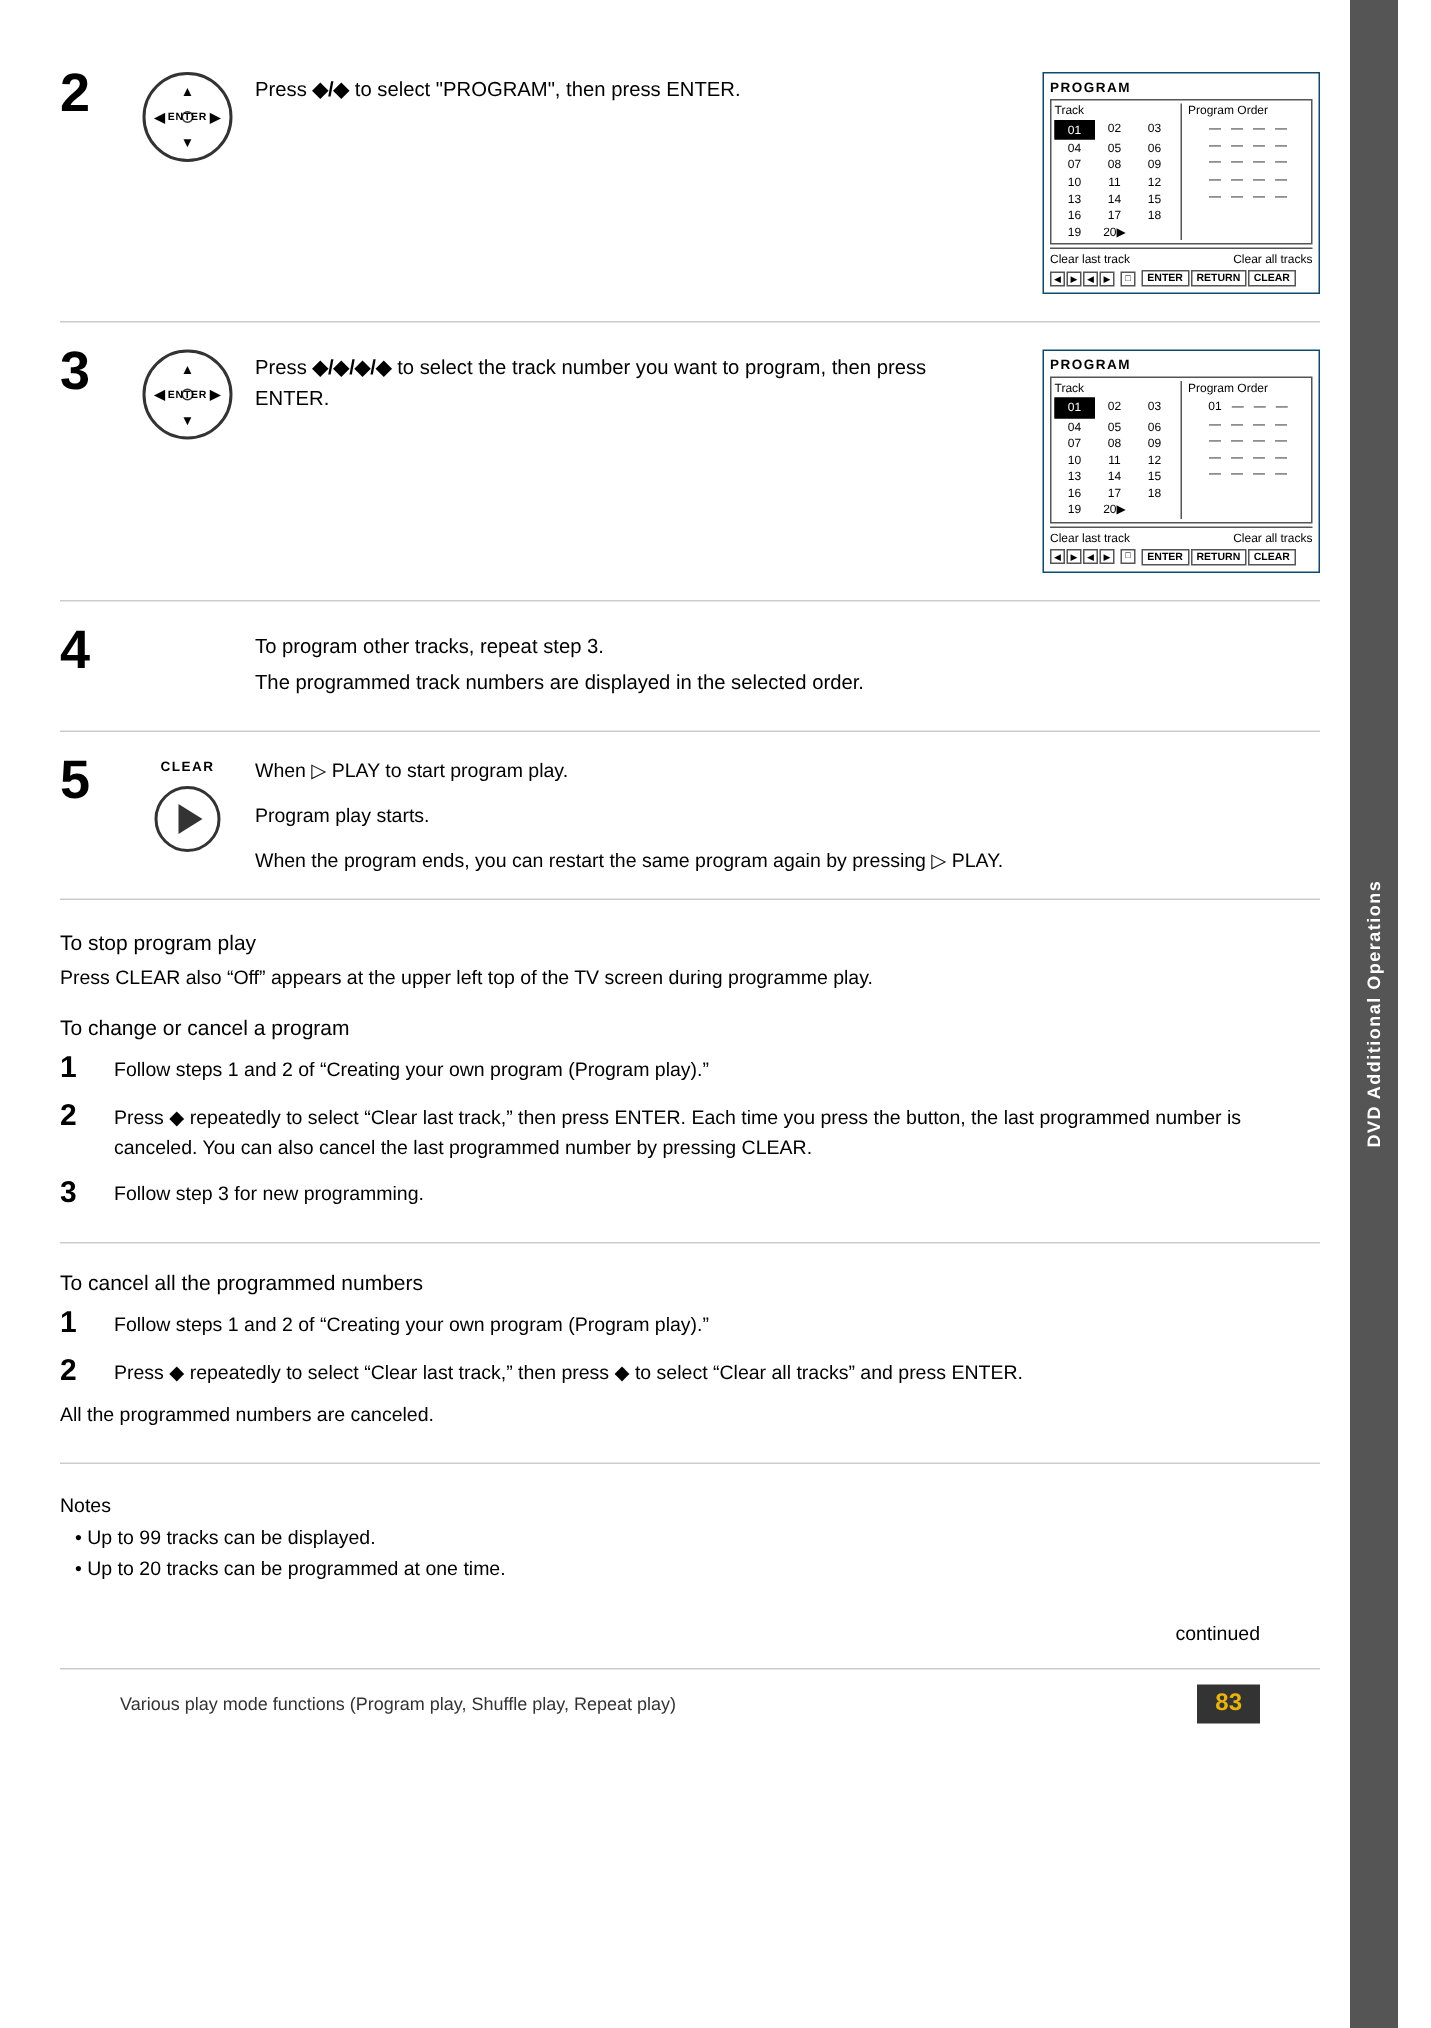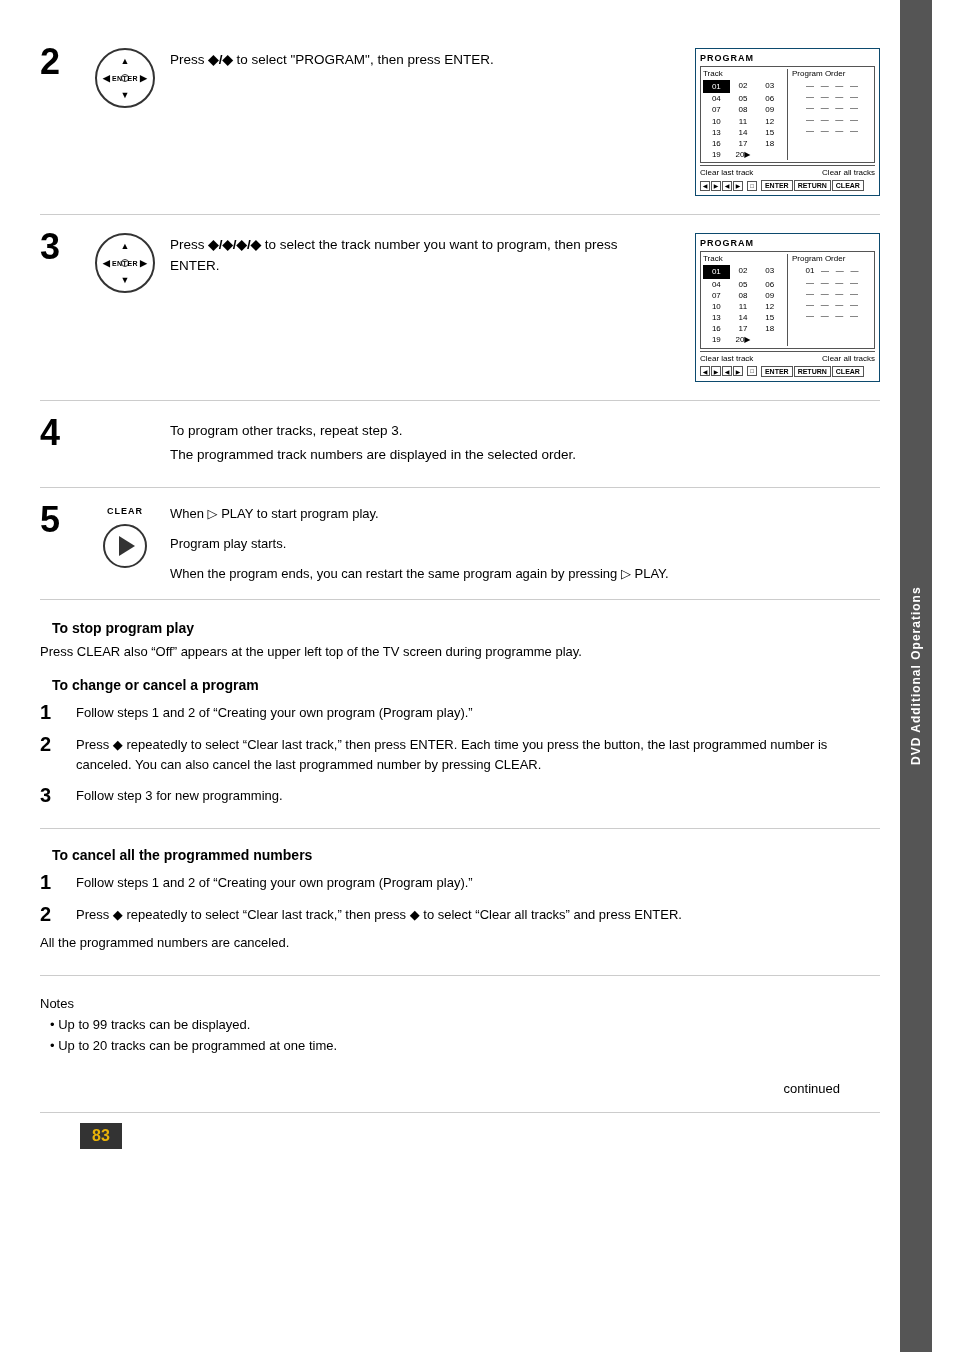--- a/index.html
+++ b/index.html
@@ -234,23 +234,23 @@
       width: 0;
       height: 0;
       border-top: 10px solid transparent;
       border-bottom: 10px solid transparent;
       border-left: 16px solid #333;
       margin-left: 3px;
     }
 
     
     .section-header {
-      font-weight: bold;
+      font-weight: normal;
       font-size: 14px;
-      margin: 18px 0 8px 12px;
+      margin: 18px 0 8px 0;
     }
 
     .sub-step-row {
       display: flex;
       align-items: flex-start;
       margin-bottom: 10px;
       gap: 8px;
     }
 
     .sub-step-num {
@@ -564,20 +564,21 @@
       <div class="notes-title">Notes</div>
       <ul class="notes-list">
         <li>Up to 99 tracks can be displayed.</li>
         <li>Up to 20 tracks can be programmed at one time.</li>
       </ul>
     </div>
 
     <div style="margin-top:24px;">
       <div class="continued-text">continued</div>
       <div class="page-footer">
+        <span class="footer-text">Various play mode functions (Program play, Shuffle play, Repeat play)</span>
         <span class="footer-page">83</span>
       </div>
     </div>
 
   </div>
 
   <div class="side-tab">
     <span>DVD Additional Operations</span>
   </div>
 </div>

